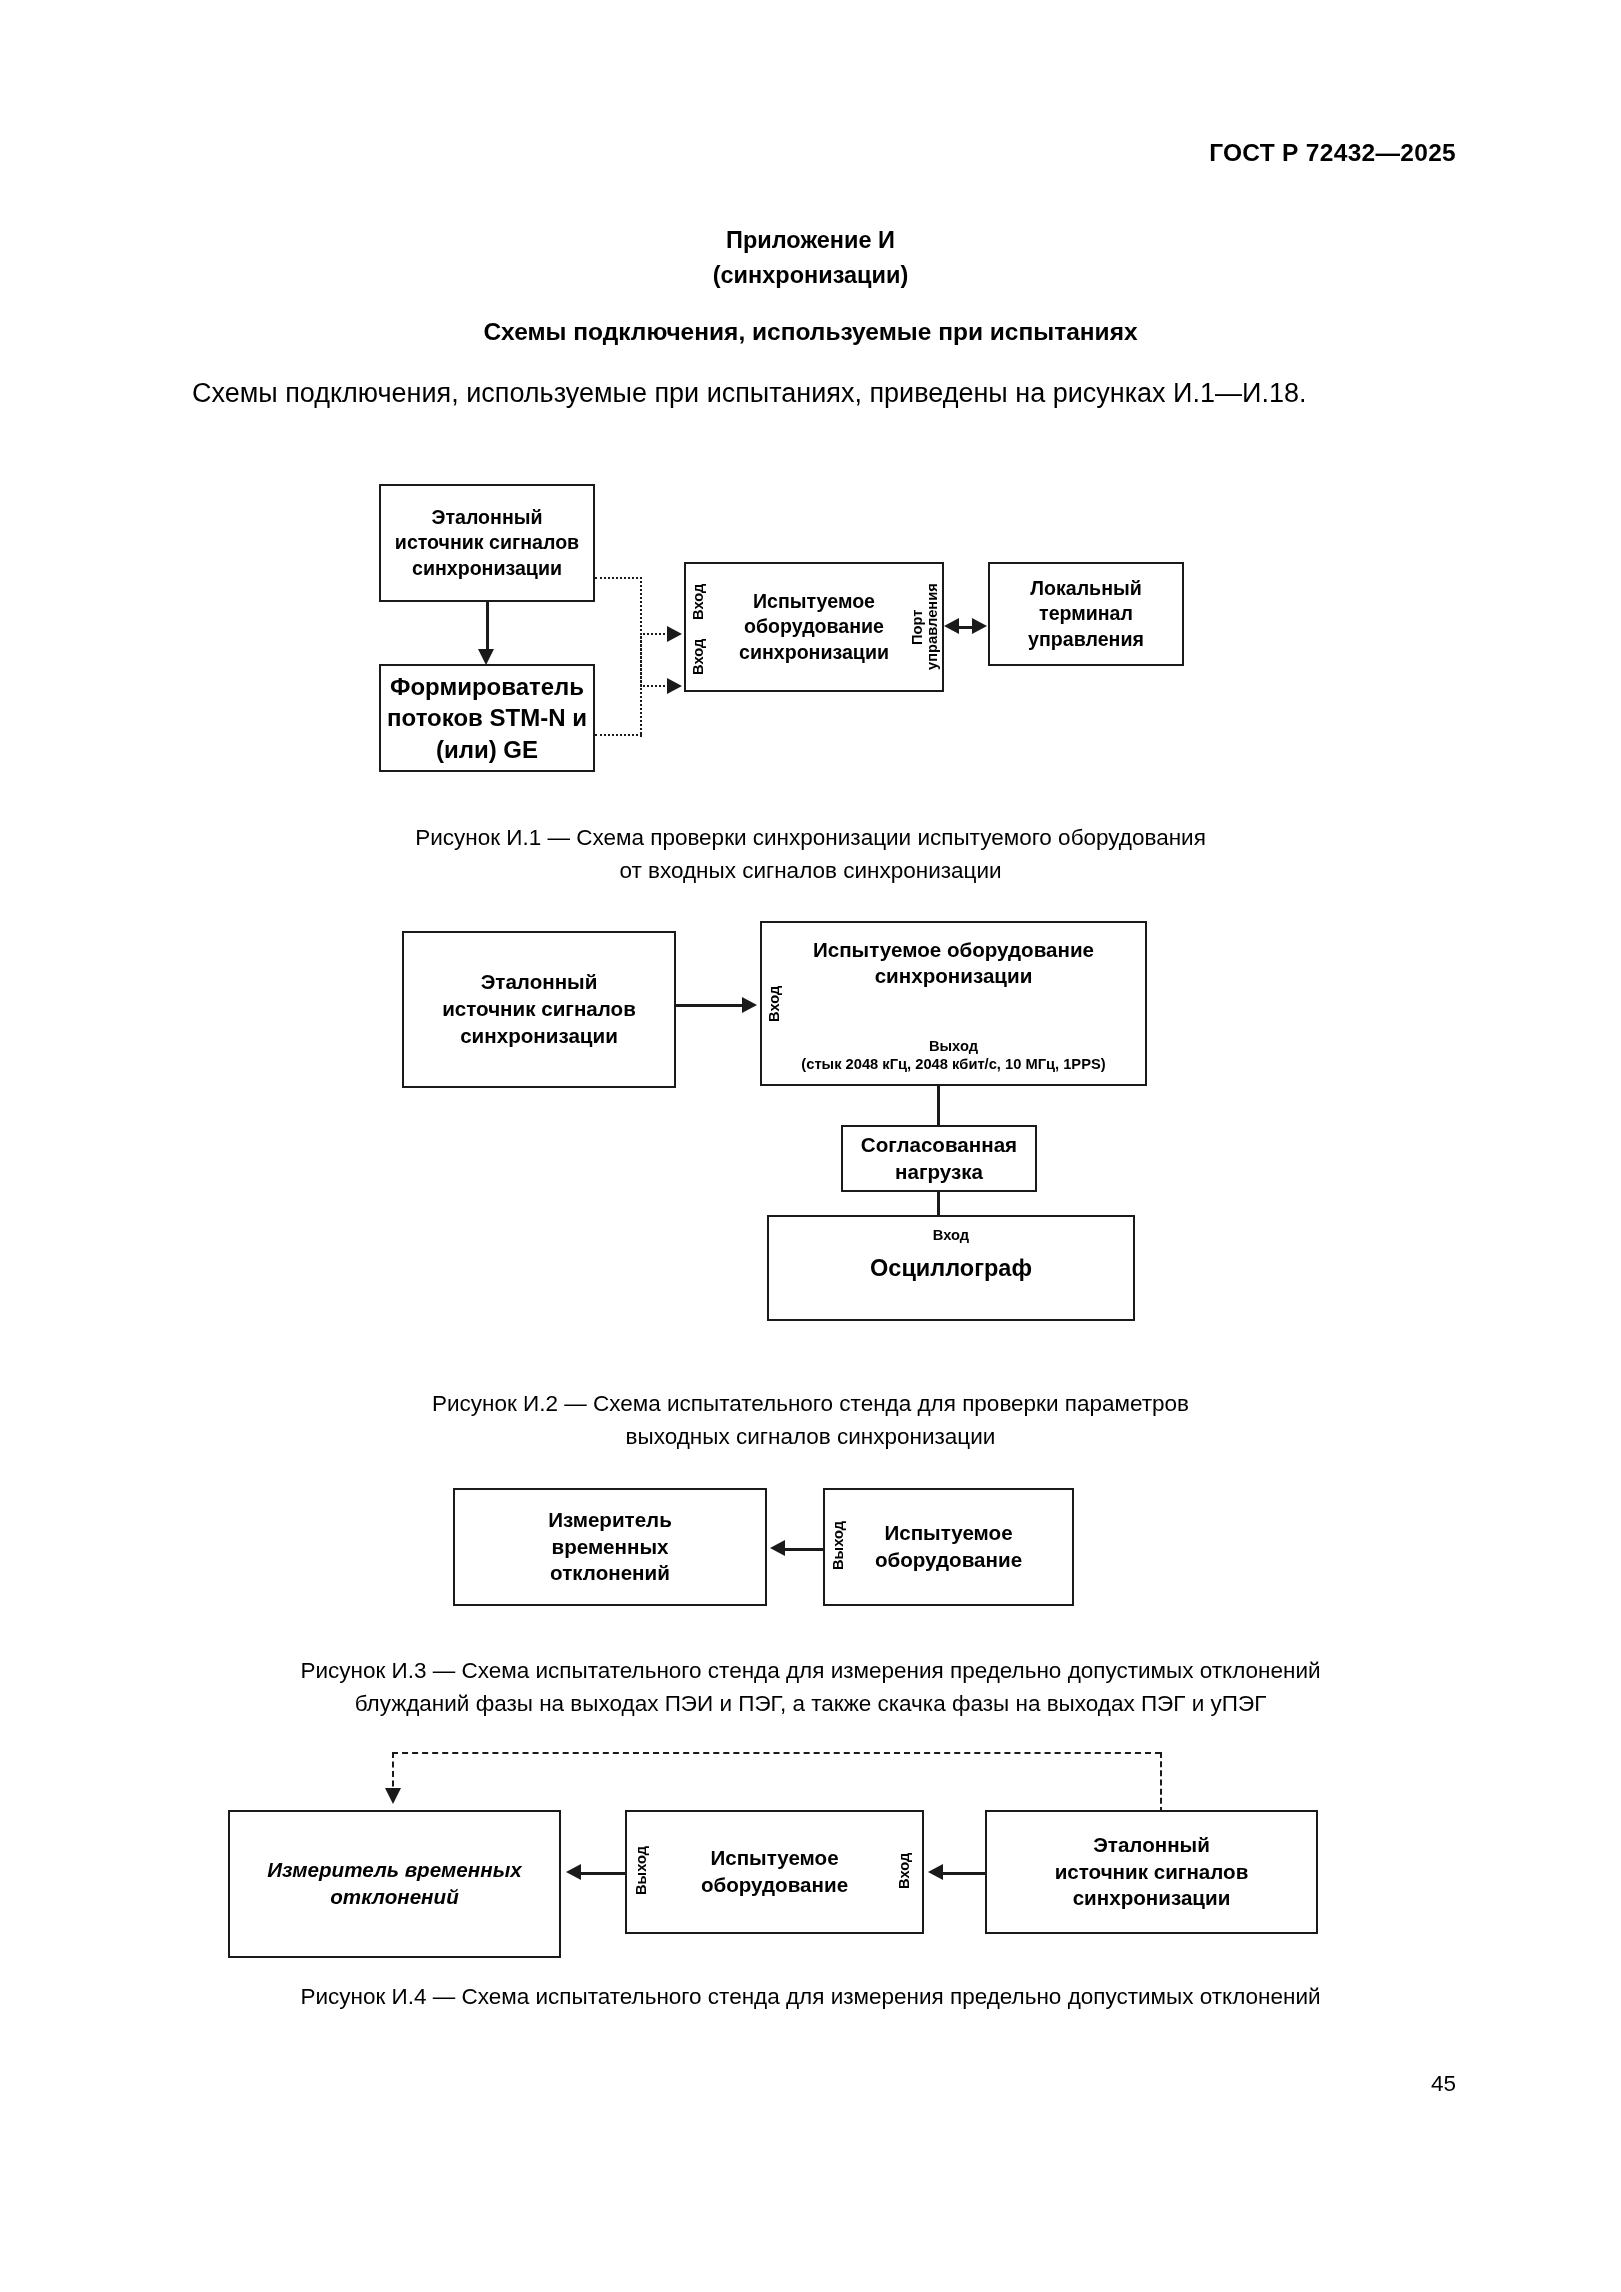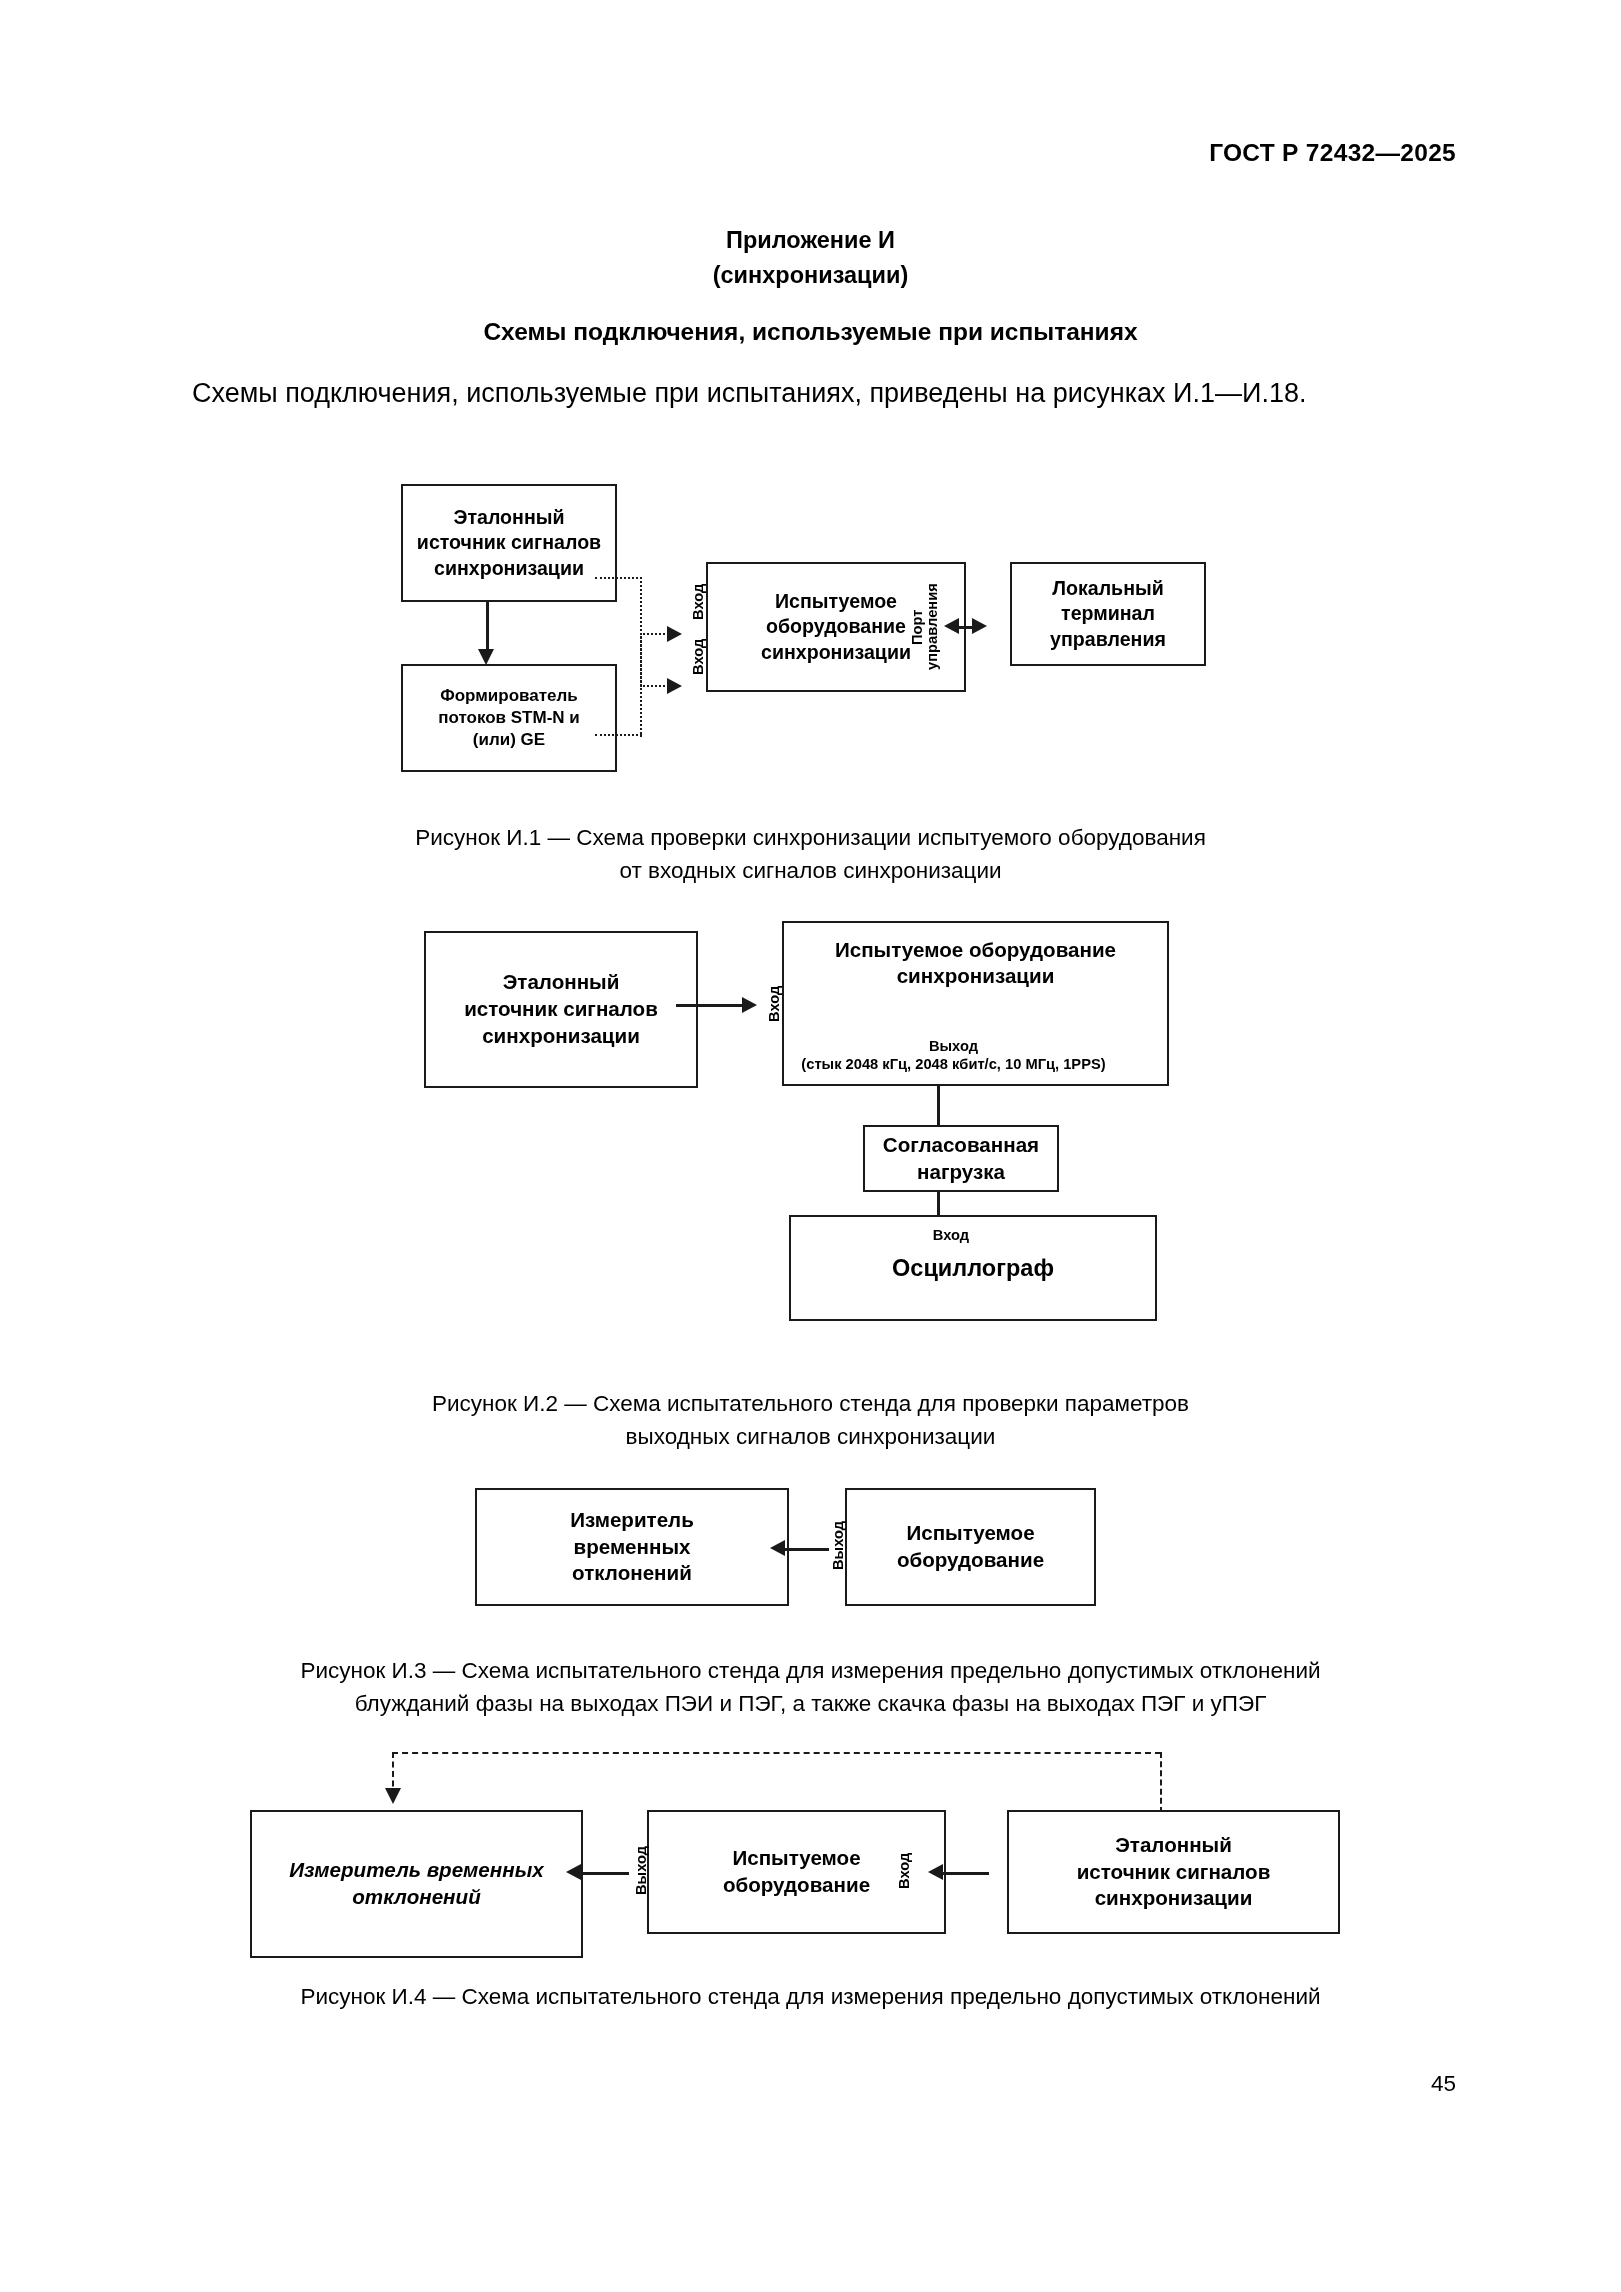--- a/index.html
+++ b/index.html
@@ -78,21 +78,20 @@
     box-sizing: border-box;
     border: 2.9px solid #1a1a1a;
     background: #ffffff;
     display: flex;
     align-items: center;
     justify-content: center;
     text-align: center;
     font-weight: bold;
     line-height: 1.30;
     color: #000;
-    margin-left: 22px;
   }
   .box .box-text { display: block; padding: 0 5.9px; }
 
   
   .vlabel {
     position: absolute;
     font-weight: bold;
     font-size: 14.7px;
     line-height: 1.05;
     writing-mode: vertical-rl;
@@ -198,21 +197,21 @@
       <span class="box-text">
         <span>Эталонный</span><br>
         <span>источник сигналов</span><br>
         <span>синхронизации</span>
       </span>
     </div>
 
     <div class="vline" style="left:486px; top:602px; height:54px;"></div>
     <div class="arrow-d" style="left:478px; top:649px;"></div>
 
-    <div class="box" style="left:379px; top:664px; width:216px; height:108px; font-size:17px;">
+    <div class="box" style="left:379px; top:664px; width:216px; height:108px; font-size:24px;">
       <span class="box-text">
         <span>Формирователь</span><br>
         <span>потоков STM-N и</span><br>
         <span>(или) GE</span>
       </span>
     </div>
 
     <div class="dotline-h" style="left:595px; top:577px; width:47px;"></div>
     <div class="dotline-v" style="left:640px; top:577px; height:110px;"></div>
     <div class="dotline-h" style="left:640px; top:685px; width:29px;"></div>

